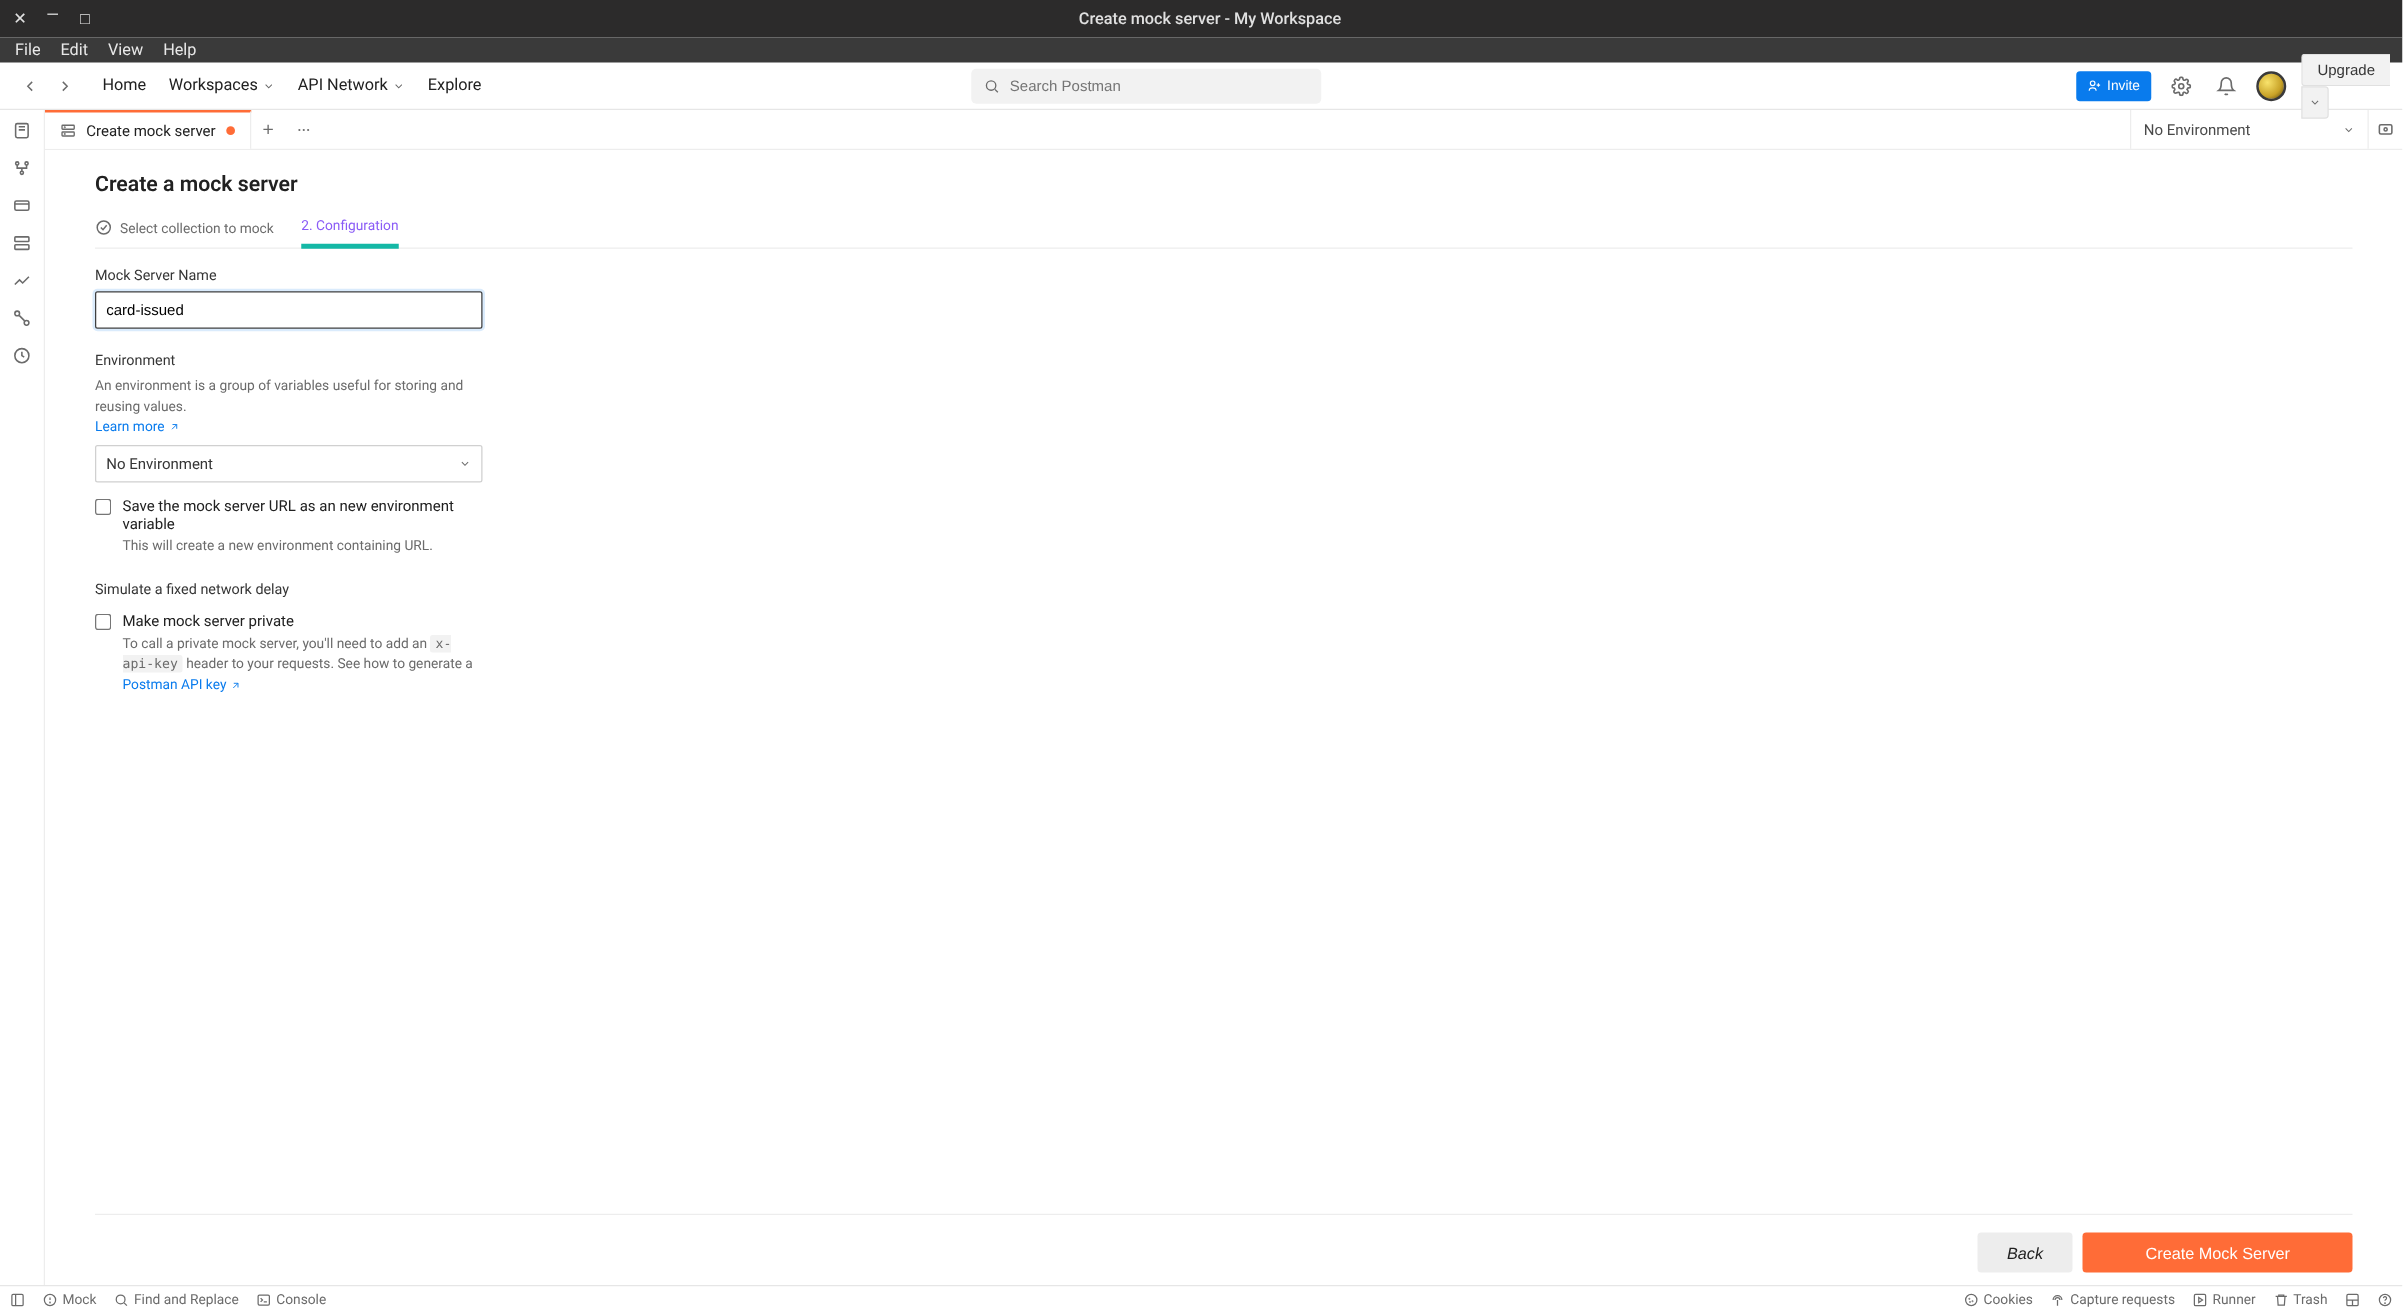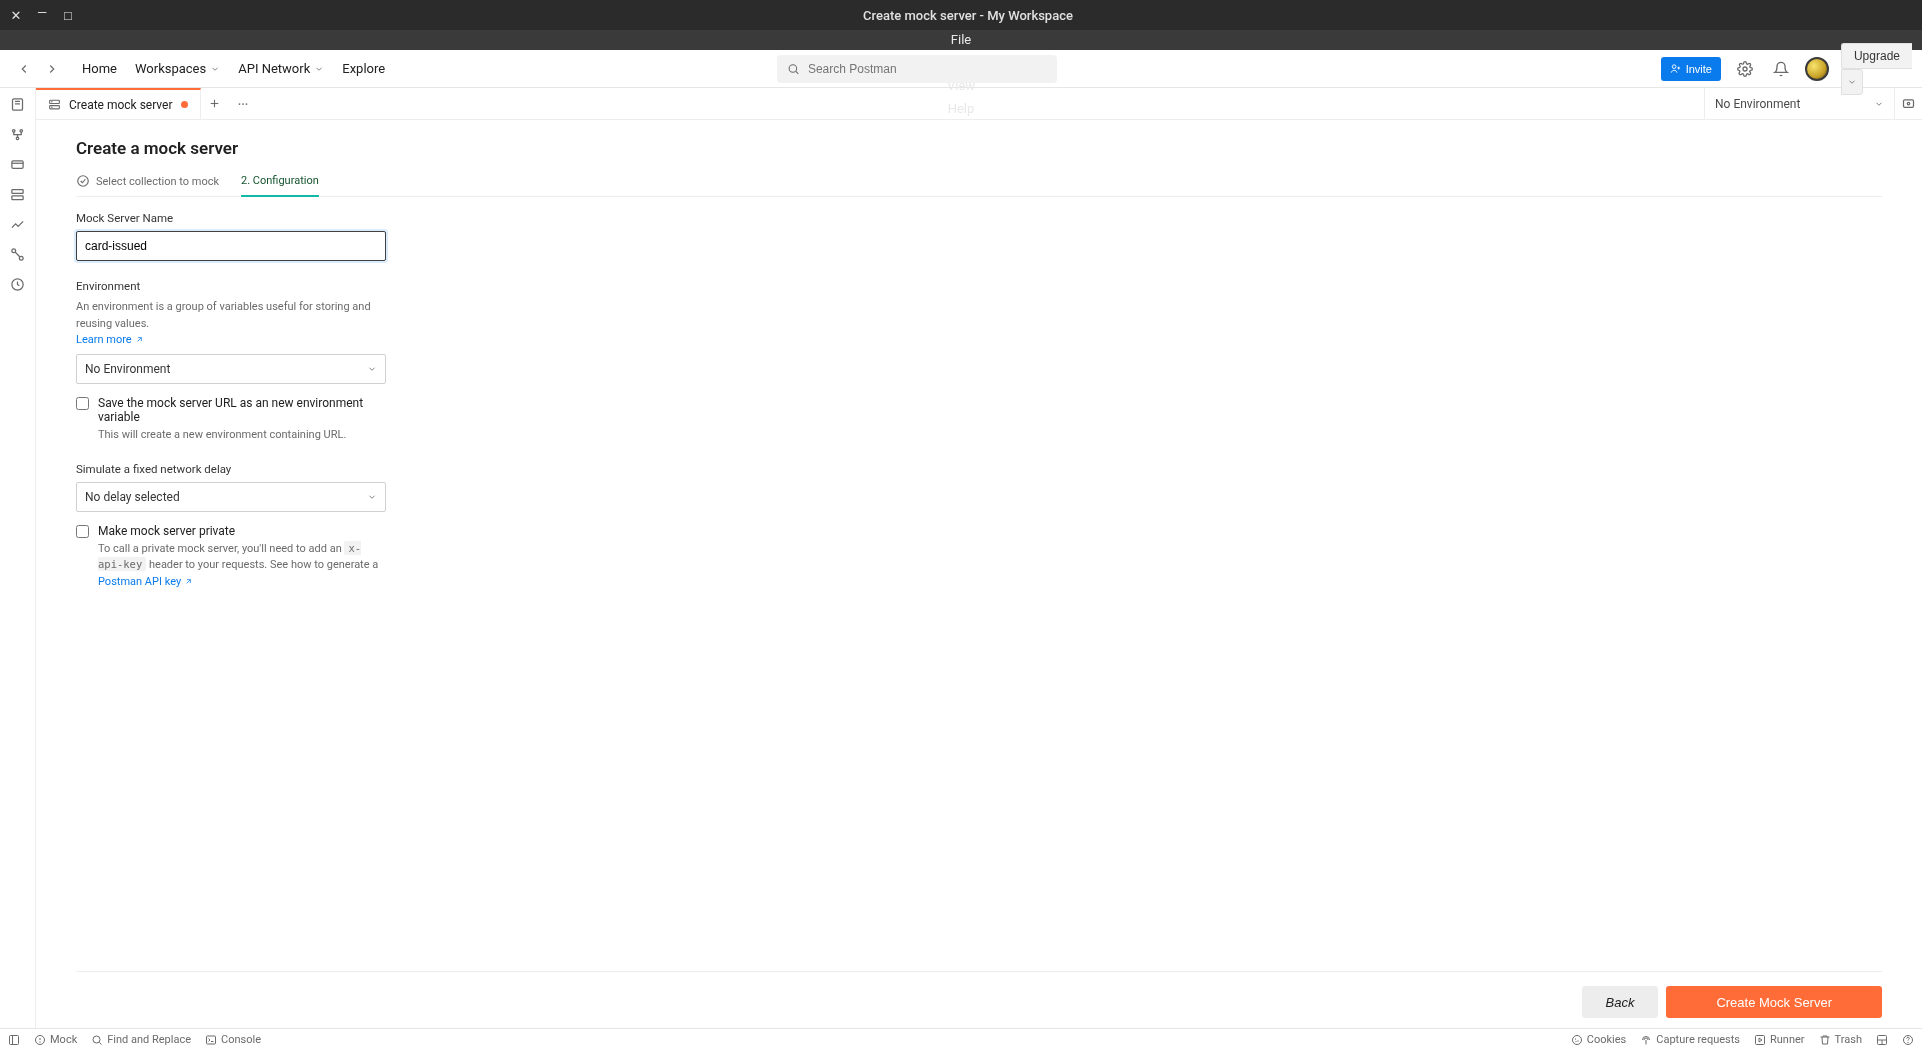--- a/index.html
+++ b/index.html
@@ -1,21 +1,21 @@
 <!DOCTYPE html>
 <html><head>
 <meta charset="utf-8">
 <style>
   * { box-sizing: border-box; margin: 0; padding: 0; }
   body { font-family: -apple-system, BlinkMacSystemFont, "Segoe UI", Roboto, Helvetica, Arial, sans-serif; font-size: 12px; color: #212121; background: #fff; overflow: hidden; }
   .titlebar { height: 30px; background: #2c2b2b; display: flex; align-items: center; color: #e0e0e0; }
   .titlebar .win-btns { display: flex; gap: 14px; padding: 0 10px; }
   .titlebar .win-btns span { width: 12px; text-align: center; font-size: 13px; line-height: 1; cursor: pointer; }
   .titlebar .title { flex: 1; text-align: center; font-size: 13px; font-weight: 500; }
-  .menubar { height: 20px; background: #3a3a3a; display: flex; align-items: center; gap: 4px; padding: 0 6px; color: #e8e8e8; font-size: 13px; flex-direction: column; }
+  .menubar { height: 20px; background: #3a3a3a; display: flex; align-items: center; gap: 4px; padding: 0 6px; color: #e8e8e8; font-size: 13px; }
   .menubar span { padding: 2px 6px; cursor: pointer; }
   .navbar { height: 38px; border-bottom: 1px solid #e6e6e6; display: flex; align-items: center; padding: 0 10px; }
   .navbar .arrow { width: 20px; height: 20px; display: flex; align-items: center; justify-content: center; color: #6b6b6b; margin: 0 4px; cursor: pointer; }
   .navbar .nav-items { display: flex; align-items: center; gap: 18px; margin-left: 16px; font-size: 13px; }
   .navbar .nav-items .item { display: flex; align-items: center; gap: 4px; cursor: pointer; color: #212121; }
   .navbar .search { margin-left: auto; margin-right: auto; position: relative; left: 60px; }
   .navbar .search-box { width: 280px; height: 28px; background: #f2f2f2; border-radius: 4px; display: flex; align-items: center; padding: 0 10px; color: #6b6b6b; gap: 8px; }
   .navbar .search-box input { border: none; background: transparent; outline: none; font-size: 12px; width: 100%; color: #212121; }
   .navbar .right { margin-left: auto; display: flex; align-items: center; gap: 12px; }
   .btn-invite { background: #097bed; color: #fff; border: none; border-radius: 3px; height: 24px; padding: 0 9px; font-size: 11px; display: flex; align-items: center; gap: 5px; cursor: pointer; }
@@ -36,21 +36,21 @@
   .tabbar .plus { width: 28px; display: flex; align-items: center; justify-content: center; color: #6b6b6b; cursor: pointer; }
   .tabbar .more { width: 28px; display: flex; align-items: center; justify-content: center; color: #6b6b6b; cursor: pointer; }
   .tabbar .env { margin-left: auto; display: flex; align-items: center; gap: 8px; padding: 0 10px; border-left: 1px solid #ededed; font-size: 12px; color: #4a4a4a; cursor: pointer; min-width: 190px; justify-content: space-between; }
   .tabbar .env-eye { width: 28px; display: flex; align-items: center; justify-content: center; border-left: 1px solid #ededed; cursor: pointer; color: #6b6b6b; }
 
   .content { flex: 1; overflow: auto; display: flex; flex-direction: column; }
   .content-inner { padding: 18px 40px 0 40px; flex: 1; }
   .page-title { font-size: 17px; font-weight: 600; margin-bottom: 10px; }
   .steps { display: flex; gap: 22px; border-bottom: 1px solid #ededed; margin-bottom: 14px; }
   .step { display: flex; align-items: center; gap: 6px; padding: 6px 0 8px 0; font-size: 11px; color: #6b6b6b; cursor: pointer; }
-  .step.active { color: #14532d; border-bottom: 2px solid #14b8a6; margin-bottom: -1px; }
+  .step.active { color: #8b5cf6; border-bottom: 4px solid #14b8a6; margin-bottom: -1px; }
   .step .check-icon { width: 14px; height: 14px; }
 
   .form { max-width: 310px; }
   .field-label { font-size: 11.5px; color: #363636; margin-bottom: 6px; }
   .text-input { width: 100%; height: 30px; border: 1px solid #404040; border-radius: 2px; padding: 0 8px; font-size: 12px; outline: none; box-shadow: 0 0 0 2px rgba(9,123,237,0.15); }
   .section { margin-top: 18px; }
   .hint { font-size: 11px; color: #6b6b6b; margin-top: 2px; line-height: 1.5; }
   .link { color: #097bed; cursor: pointer; font-size: 11px; display: inline-flex; align-items: center; gap: 3px; }
   .select { width: 100%; height: 30px; border: 1px solid #d0d0d0; border-radius: 2px; padding: 0 8px; font-size: 12px; display: flex; align-items: center; justify-content: space-between; color: #363636; background: #fff; cursor: pointer; margin-top: 8px; }
   .checkbox-row { display: flex; align-items: flex-start; gap: 9px; margin-top: 12px; }
@@ -295,26 +295,20 @@
               <input type="checkbox" style="">
               <div class="cb-body">
                 <div class="cb-label">Save the mock server URL as an new environment variable</div>
                 <div class="cb-hint">This will create a new environment containing URL.</div>
               </div>
             </div>
           </div>
 
           <div class="section">
             <div class="field-label">Simulate a fixed network delay</div>
-            <div class="select" style="margin-top:4px">
-              <span>No delay selected</span>
-              <svg class="chevron" viewBox="0 0 24 24" fill="none" stroke="#6b6b6b" stroke-width="2">
-                  <polyline points="6 9 12 15 18 9"></polyline>
-                </svg>
-            </div>
             <div class="checkbox-row">
               <input type="checkbox" style="">
               <div class="cb-body">
                 <div class="cb-label">Make mock server private</div>
                 <div class="cb-hint">
                   <span>To call a private mock server, you'll need to add an </span><code class="inline">x-api-key</code><span> header to your requests. See how to generate a </span><span class="link">
                       <span>Postman API key</span> 
                       <svg width="9" height="9" viewBox="0 0 24 24" fill="none" stroke="#097bed" stroke-width="2">
                         <path d="M7 17 17 7"></path>
                         <polyline points="8 7 17 7 17 16"></polyline>

